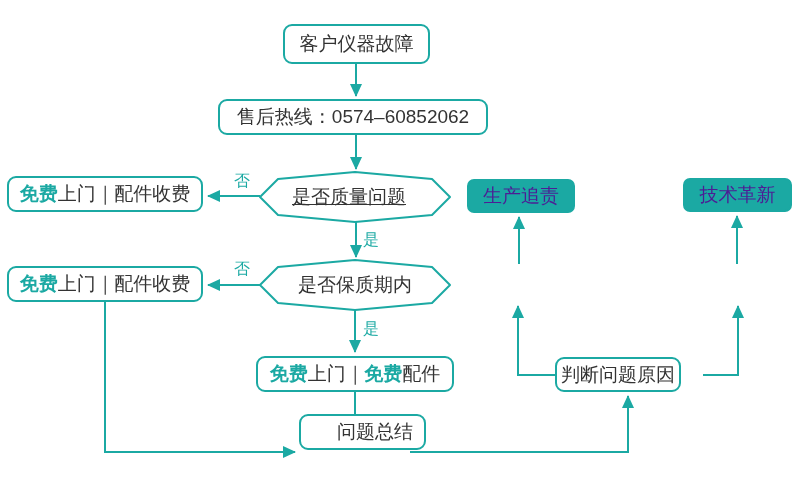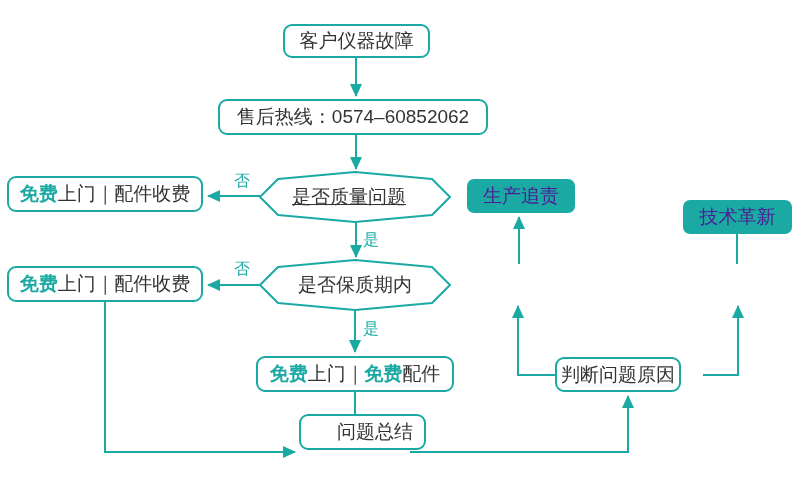--- a/index.html
+++ b/index.html
@@ -57,21 +57,21 @@
     <line class="edge" x1="355" y1="310" x2="355" y2="352" marker-end="url(#arrow)"></line>
     <line class="edge" x1="355" y1="392" x2="355" y2="429" marker-end="url(#arrow)"></line>
     <polyline class="edge" points="105,302 105,452 295,452" marker-end="url(#arrow)"></polyline>
     <polyline class="edge" points="410,452 628,452 628,396" marker-end="url(#arrow)"></polyline>
     <polyline class="edge" points="555,375 518,375 518,306" marker-end="url(#arrow)"></polyline>
     <polyline class="edge" points="703,375 738,375 738,306" marker-end="url(#arrow)"></polyline>
     <line class="edge" x1="519" y1="264" x2="519" y2="217" marker-end="url(#arrow)"></line>
     <line class="edge" x1="737" y1="264" x2="737" y2="216" marker-end="url(#arrow)"></line>
   </svg>
 
-  <div class="node" style="left:283px;top:24px;width:147px;height:34px;">
+  <div class="node" style="left:283px;top:24px;width:147px;height:40px;">
     <span>客户仪器故障</span>
   </div>
 
   <div class="node" style="left:218px;top:99px;width:270px;height:36px;">
     <span>售后热线：0574–60852062</span>
   </div>
 
   <div class="node" style="left:7px;top:176px;width:196px;height:36px;">
     <span class="hl">免费</span>
       <span>上门｜配件收费</span>
@@ -79,21 +79,21 @@
 
   <div class="node" style="left:7px;top:266px;width:196px;height:36px;">
     <span class="hl">免费</span>
       <span>上门｜配件收费</span>
   </div>
 
   <div class="node filled" style="left:467px;top:179px;width:108px;height:34px;">
     <span>生产追责</span>
   </div>
 
-  <div class="node filled" style="left:683px;top:178px;width:109px;height:34px;margin-top:22px;">
+  <div class="node filled" style="left:683px;top:178px;width:109px;height:34px;">
     <span>技术革新</span>
   </div>
 
 
 
   <div class="node" style="left:256px;top:356px;width:198px;height:36px;">
     <span class="hl">免费</span>
       <span>上门｜</span>
       <span class="hl">免费</span>
       <span>配件</span>

